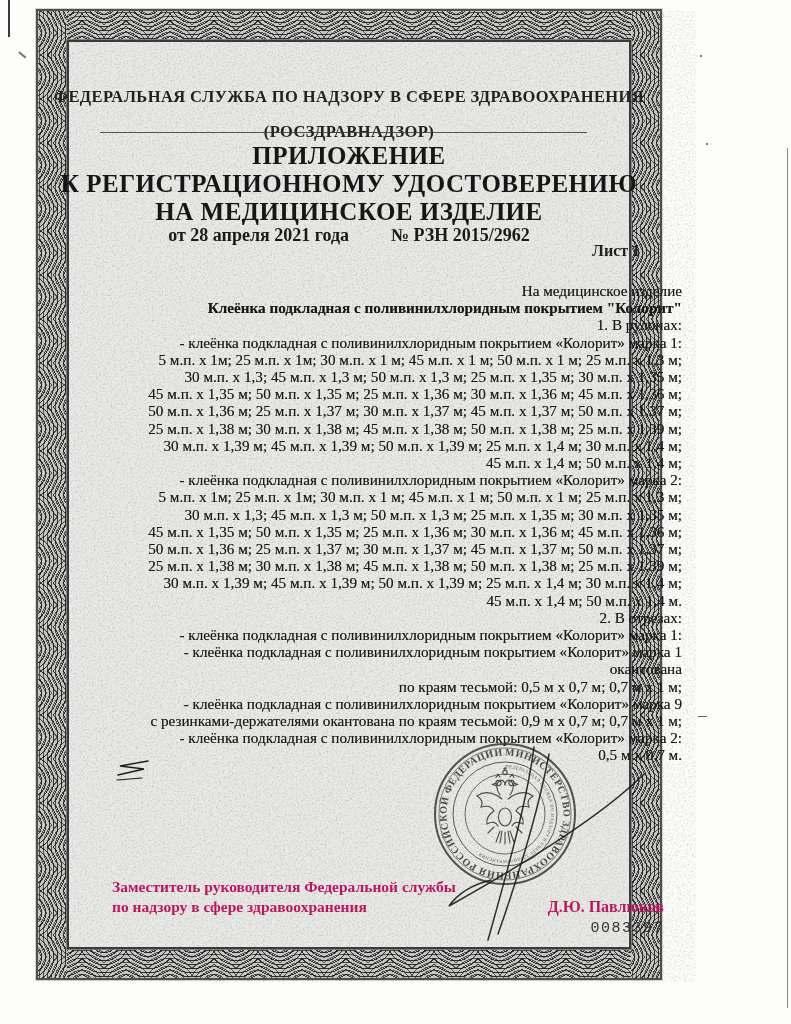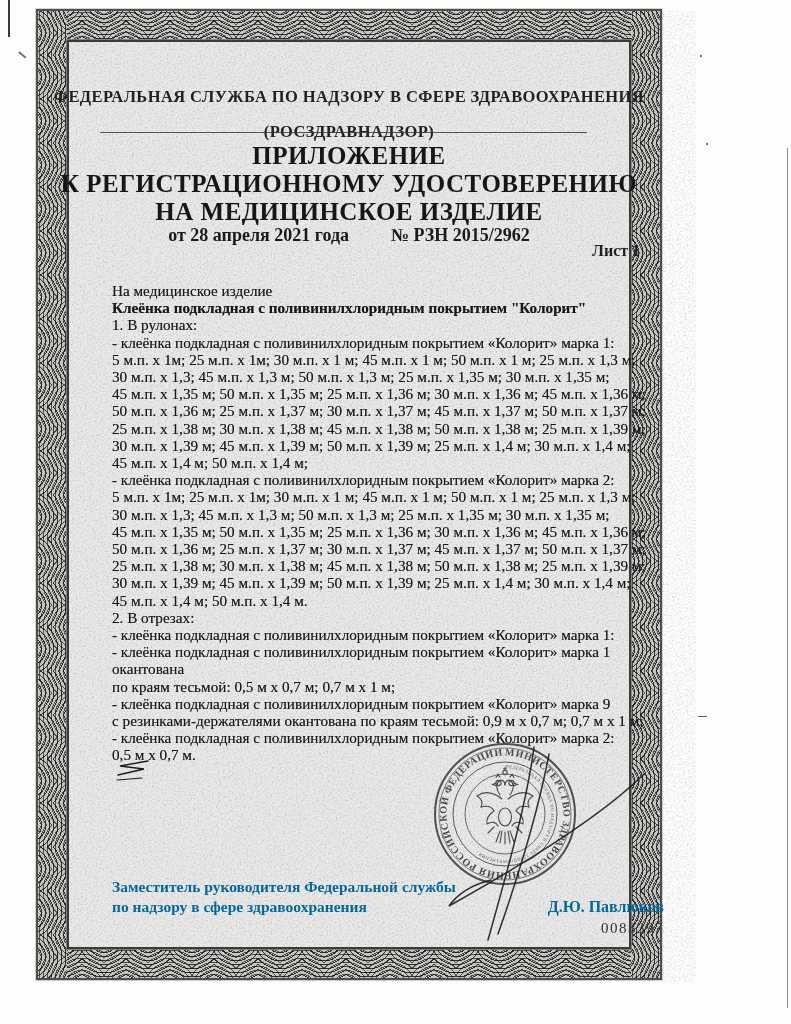--- a/index.html
+++ b/index.html
@@ -34,33 +34,33 @@
     background-position:0 0,0 22px;
   }
   .b-left{left:0;} .b-right{right:0;}
   .content{
     position:absolute;inset:29px;
     background:#e9e9e7;
     border:2px solid #3b3b3b;
     box-shadow:0 0 0 1px rgba(120,120,120,.8);
     box-sizing:border-box;
   }
-  .abs{position:absolute;}
+  .abs{position:absolute;text-align:right;}
   .ctr{left:0;right:0;text-align:center;}
   .agency{font-size:16.5px;font-weight:700;letter-spacing:.4px;color:#222;}
   .rule{height:1px;background:#3c3c3c;opacity:.85;}
   .title{font-size:25px;font-weight:700;letter-spacing:.5px;color:#161616;}
   .dateline{font-size:18px;font-weight:700;color:#1a1a1a;}
   .dateline .gap{display:inline-block;width:42px;}
   .sheet{font-size:16px;font-weight:700;}
   .body-block{left:74px;top:271px;width:570px;font-size:15.2px;line-height:17.2px;
     color:#181818;text-shadow:0 0 .4px rgba(20,20,20,.55);}
   .body-block .b{font-weight:700;}
-  .foot{font-size:15.5px;font-weight:700;color:#0369a1;}
-  .serial{font-family:Liberation Serif, serif;font-size:15px;letter-spacing:1.5px;color:#333;}
+  .foot{font-size:15.5px;font-weight:700;color:#be185d;}
+  .serial{font-family:Liberation Mono, monospace;font-size:15px;letter-spacing:1.5px;color:#333;}
   .noise{position:absolute;inset:0;z-index:40;pointer-events:none;opacity:.42;mix-blend-mode:multiply;}
   .artifact{position:absolute;background:#3a3a3a;}
   svg.overlay{position:absolute;z-index:30;}
 </style>
 </head>
 <body>
 
 <div class="doc">
 
   <div class="b-strip b-top"></div>

